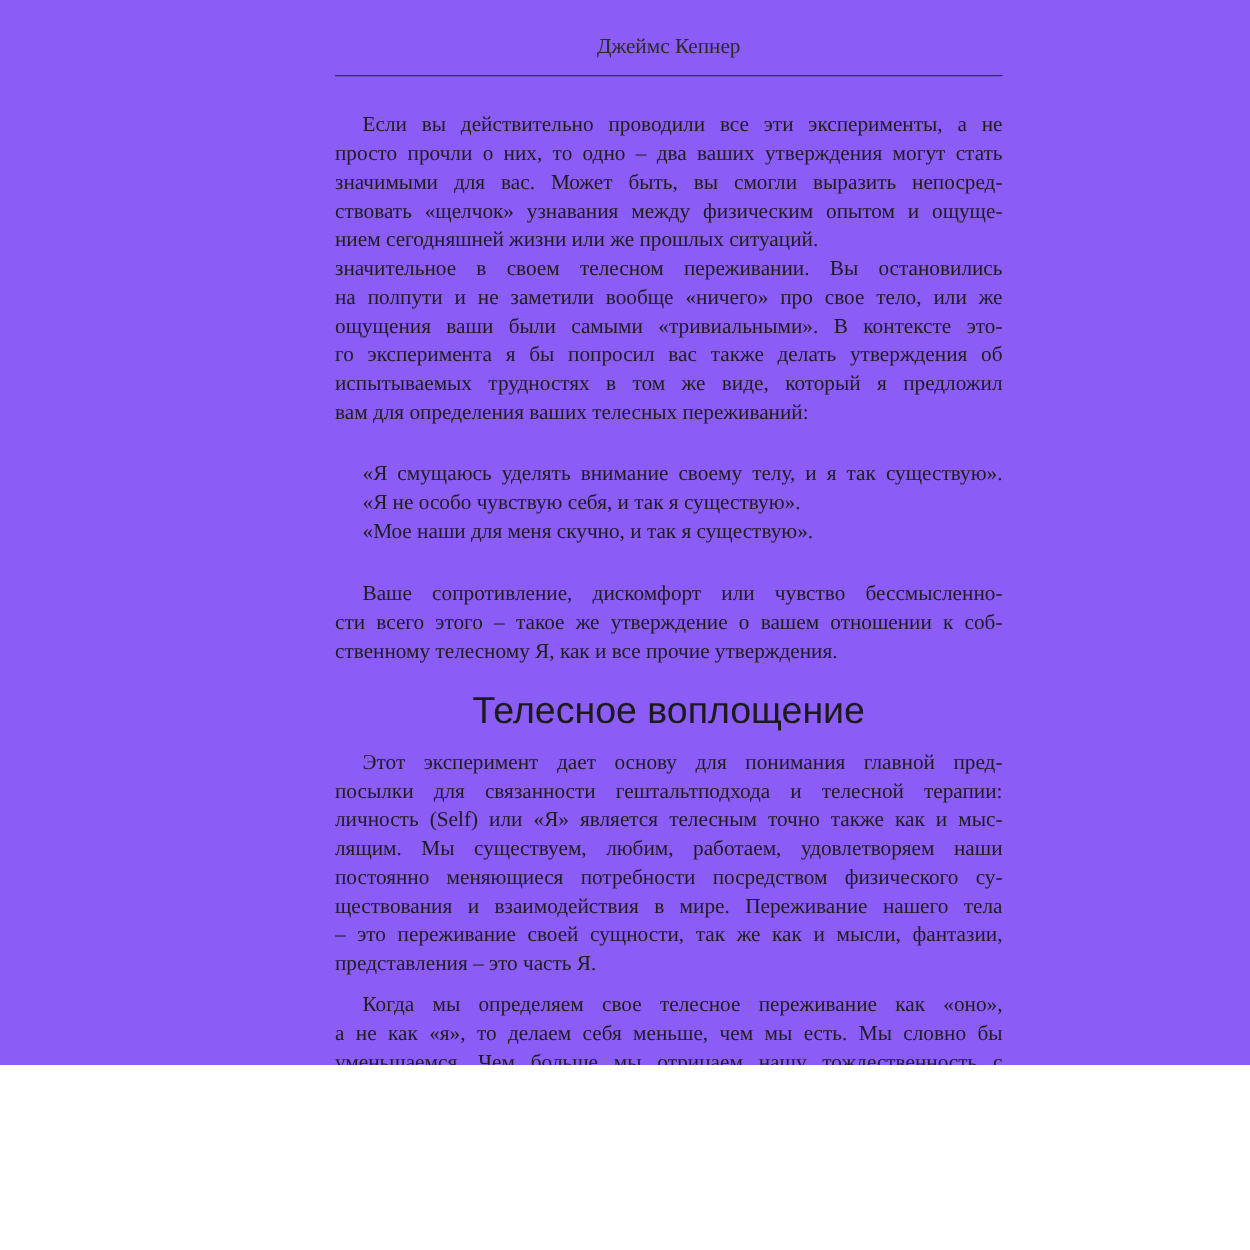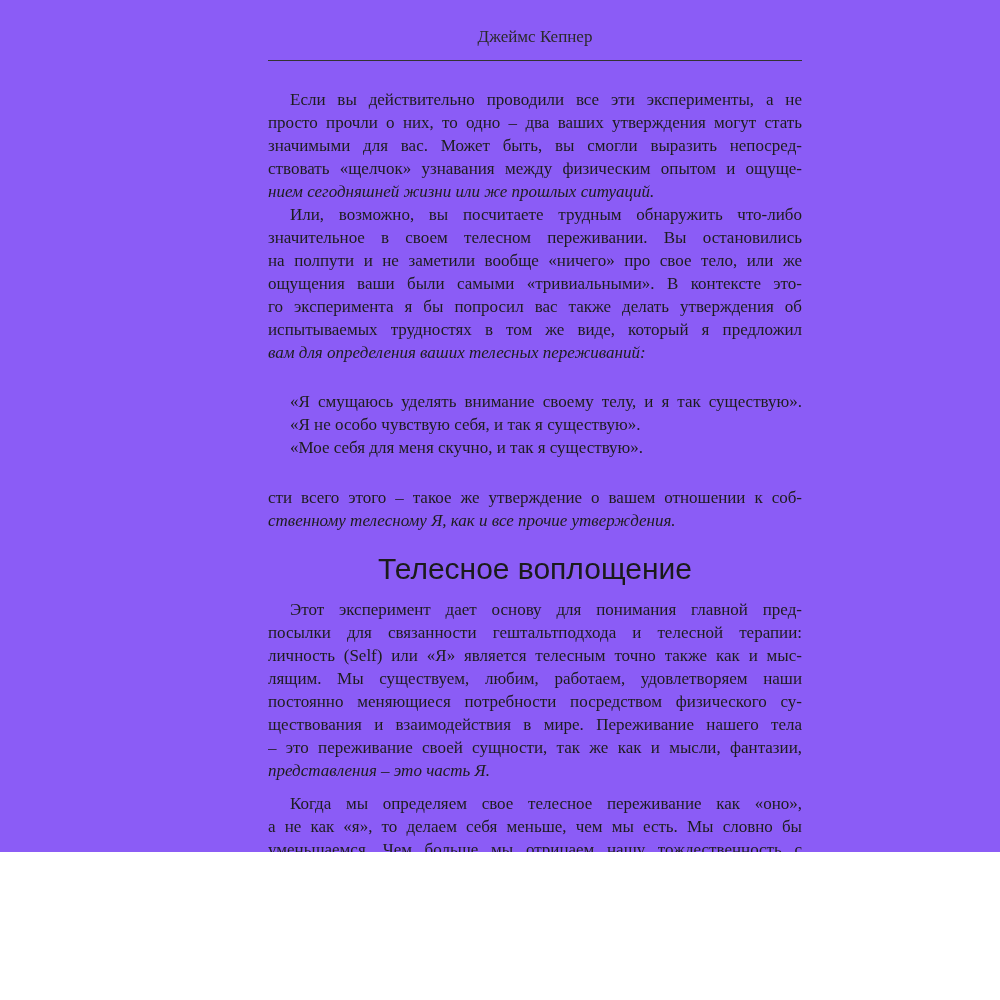--- a/index.html
+++ b/index.html
@@ -30,21 +30,21 @@
     height: 0;
   }
   .body-text { font-size: 17px; }
   .ln {
     line-height: 23px;
     text-align: justify;
     text-align-last: justify;
     height: 23px;
     overflow: hidden;
   }
-  .ln.end { text-align-last: left; font-style: italic; }
+  .ln.end { text-align-last: left; }
   .ln.ind { text-indent: 22px; }
   .quote-block .ln {
     text-align: left;
     text-align-last: left;
     text-indent: 22px;
   }
   .quote-block .ln.fill { text-align-last: justify; }
   .para-first { margin-top: 27px; }
   .quote-block { margin-top: 26px; }
   .para-after-quotes { margin-top: 27px; }
@@ -78,36 +78,36 @@
 
     <div class="body-text para-first">
       <div class="ln ind">Если вы действительно проводили все эти эксперименты, а не</div>
       <div class="ln">просто прочли о них, то одно – два ваших утверждения могут стать</div>
       <div class="ln">значимыми для вас. Может быть, вы смогли выразить непосред-</div>
       <div class="ln">ствовать «щелчок» узнавания между физическим опытом и ощуще-</div>
       <div class="ln end">нием сегодняшней жизни или же прошлых ситуаций.</div>
     </div>
 
     <div class="body-text">
-      <div class="ln ind">Или, возможно, вы посчитаете трудным обнаружить что-либо</div>
       <div class="ln">значительное в своем телесном переживании. Вы остановились</div>
       <div class="ln">на полпути и не заметили вообще «ничего» про свое тело, или же</div>
       <div class="ln">ощущения ваши были самыми «тривиальными». В контексте это-</div>
       <div class="ln">го эксперимента я бы попросил вас также делать утверждения об</div>
       <div class="ln">испытываемых трудностях в том же виде, который я предложил</div>
       <div class="ln end">вам для определения ваших телесных переживаний:</div>
     </div>
 
     <div class="body-text quote-block">
       <div class="ln fill">«Я смущаюсь уделять внимание своему телу, и я так существую».</div>
       <div class="ln">«Я не особо чувствую себя, и так я существую».</div>
-      <div class="ln">«Мое себя для меня скучно, и так я существую».</div>
+      <div class="ln">«Мое наши для меня скучно, и так я существую».</div>
     </div>
 
     <div class="body-text para-after-quotes">
+      <div class="ln ind">Ваше сопротивление, дискомфорт или  чувство бессмысленно-</div>
       <div class="ln">сти всего этого – такое же утверждение о вашем отношении к соб-</div>
       <div class="ln end">ственному телесному Я, как и все прочие утверждения.</div>
     </div>
 
     <div class="section-heading">Телесное воплощение</div>
 
     <div class="body-text para-after-heading">
       <div class="ln ind">Этот эксперимент дает основу для понимания главной пред-</div>
       <div class="ln">посылки для связанности  гештальтподхода и телесной терапии:</div>
       <div class="ln">личность (Self)  или «Я» является телесным точно также как и мыс-</div>

